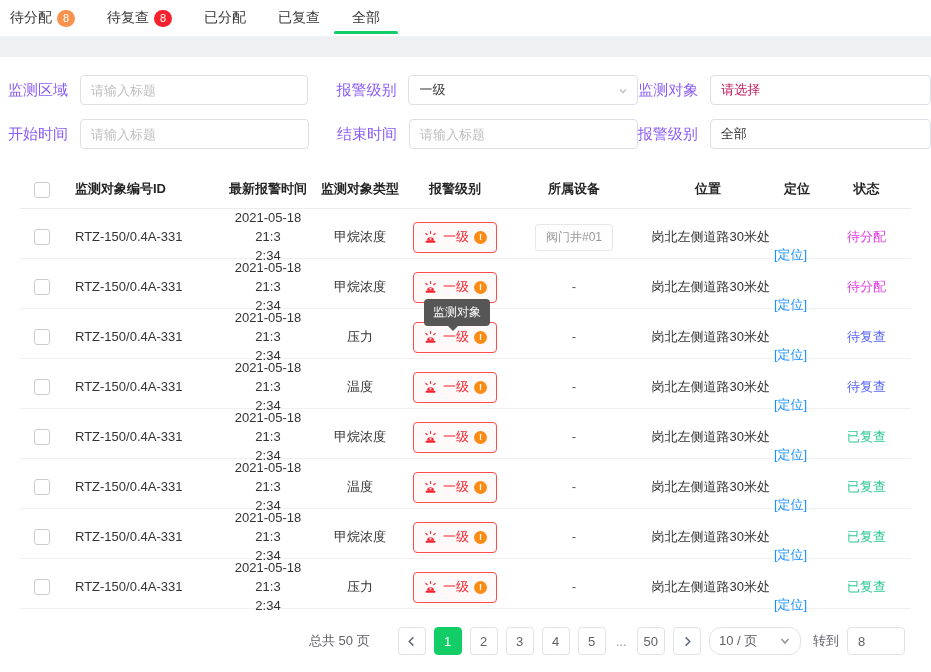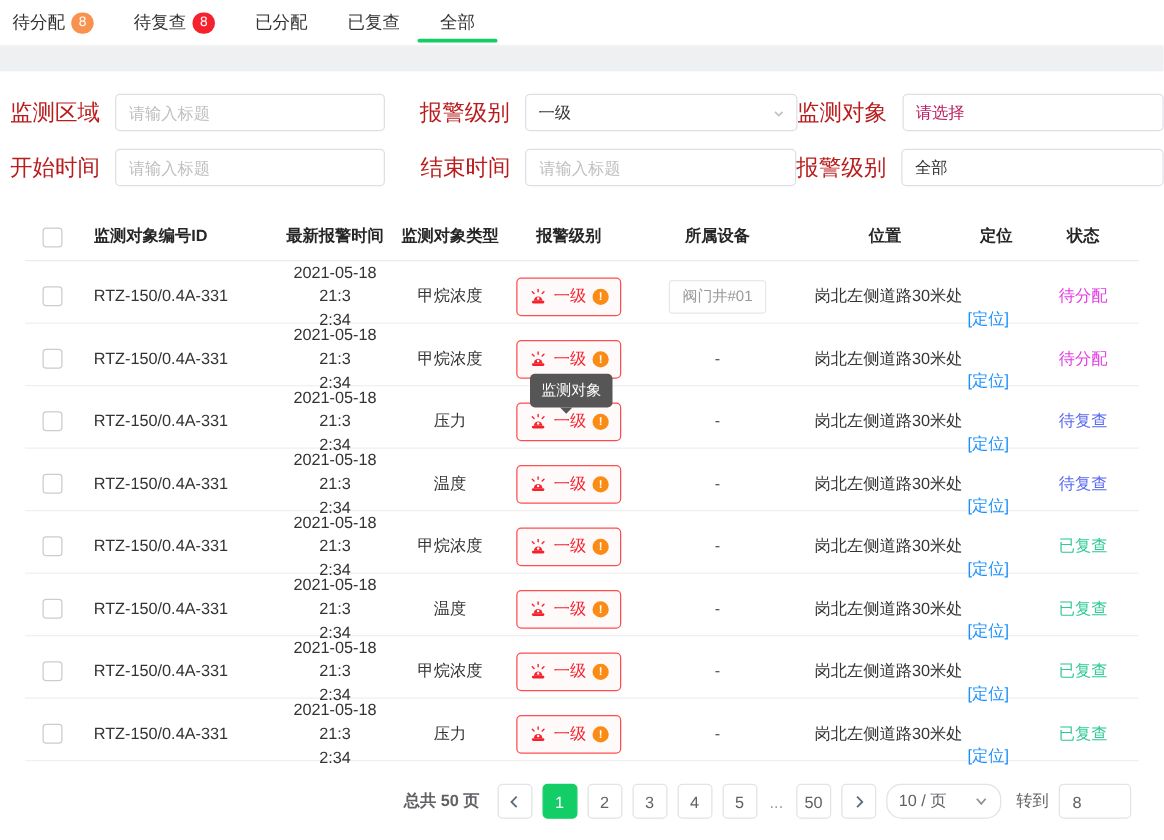--- a/index.html
+++ b/index.html
@@ -17,21 +17,21 @@
   .num-badge.orange { background:#f7934e; }
   .num-badge.red { background:#f5222d; }
   .tab.active::after { content:""; position:absolute; left:50%; transform:translateX(-50%);
     bottom:2px; width:64px; height:3px; background:#13ce66; border-radius:2px; }
 
   .gray-band { height:20px; background:#eef0f2; }
 
   
   .filters { padding:18px 0 4px 8px; }
   .filter-row { display:flex; align-items:center; margin-bottom:14px; }
-  .f-label { font-size:18px; color:#b91c1c; margin-right:12px; white-space:nowrap; }
+  .f-label { font-size:15px; color:#8b5cf6; margin-right:12px; white-space:nowrap; }
   .f-ctrl { height:30px; border:1px solid #dcdfe6; border-radius:4px; background:#fff;
     font-size:13px; display:flex; align-items:center; position:relative; }
   .f-input { width:250px; padding:0 10px; outline:none; border:1px solid #dcdfe6;
     border-radius:4px; height:30px; font-size:13px; color:#ef4444;
     font-family:"Liberation Sans","DejaVu Sans",sans-serif; }
   .f-input::placeholder { color:#bfbfbf; }
   .f-select { width:250px; padding:0 24px 0 10px; cursor:pointer; }
   .f-select .sel-value { color:#333; }
   .f-select .sel-placeholder { color:#be185d; }
   .f-select .chev { position:absolute; right:9px; top:10px; }
@@ -73,21 +73,21 @@
   
   .tooltip { position:absolute; left:404px; top:128px; background:#565656; color:#fff;
     font-size:12px; padding:5px 9px; border-radius:4px; white-space:nowrap; z-index:5; }
   .tooltip::after { content:""; position:absolute; left:24px; bottom:-5px;
     border-left:5px solid transparent; border-right:5px solid transparent;
     border-top:5px solid #565656; }
 
   
   .pagination { display:flex; align-items:center; justify-content:flex-end;
     gap:8px; padding:18px 26px 0 0; font-size:13px; color:#606266; }
-  .pg-total { margin-right:6px;font-weight:bold; }
+  .pg-total { margin-right:20px; }
   .page-btn, .nav-btn { min-width:28px; height:28px; padding:0 6px;
     border:1px solid #e0e3e8; border-radius:4px; background:#fff; color:#606266;
     display:inline-flex; align-items:center; justify-content:center; cursor:pointer; }
   .page-btn.active { background:#13ce66; border-color:#13ce66; color:#fff; }
   .page-ellipsis { color:#999; padding:0 2px; }
   .size-select { width:92px; height:28px; border:1px solid #e0e3e8; border-radius:12px;
     display:flex; align-items:center; justify-content:space-between; padding:0 9px;
     cursor:pointer; background:#fff; }
   .jump-label { margin-left:4px; }
   .jump-input { width:58px; height:28px; border:1px solid #e0e3e8; border-radius:4px;

